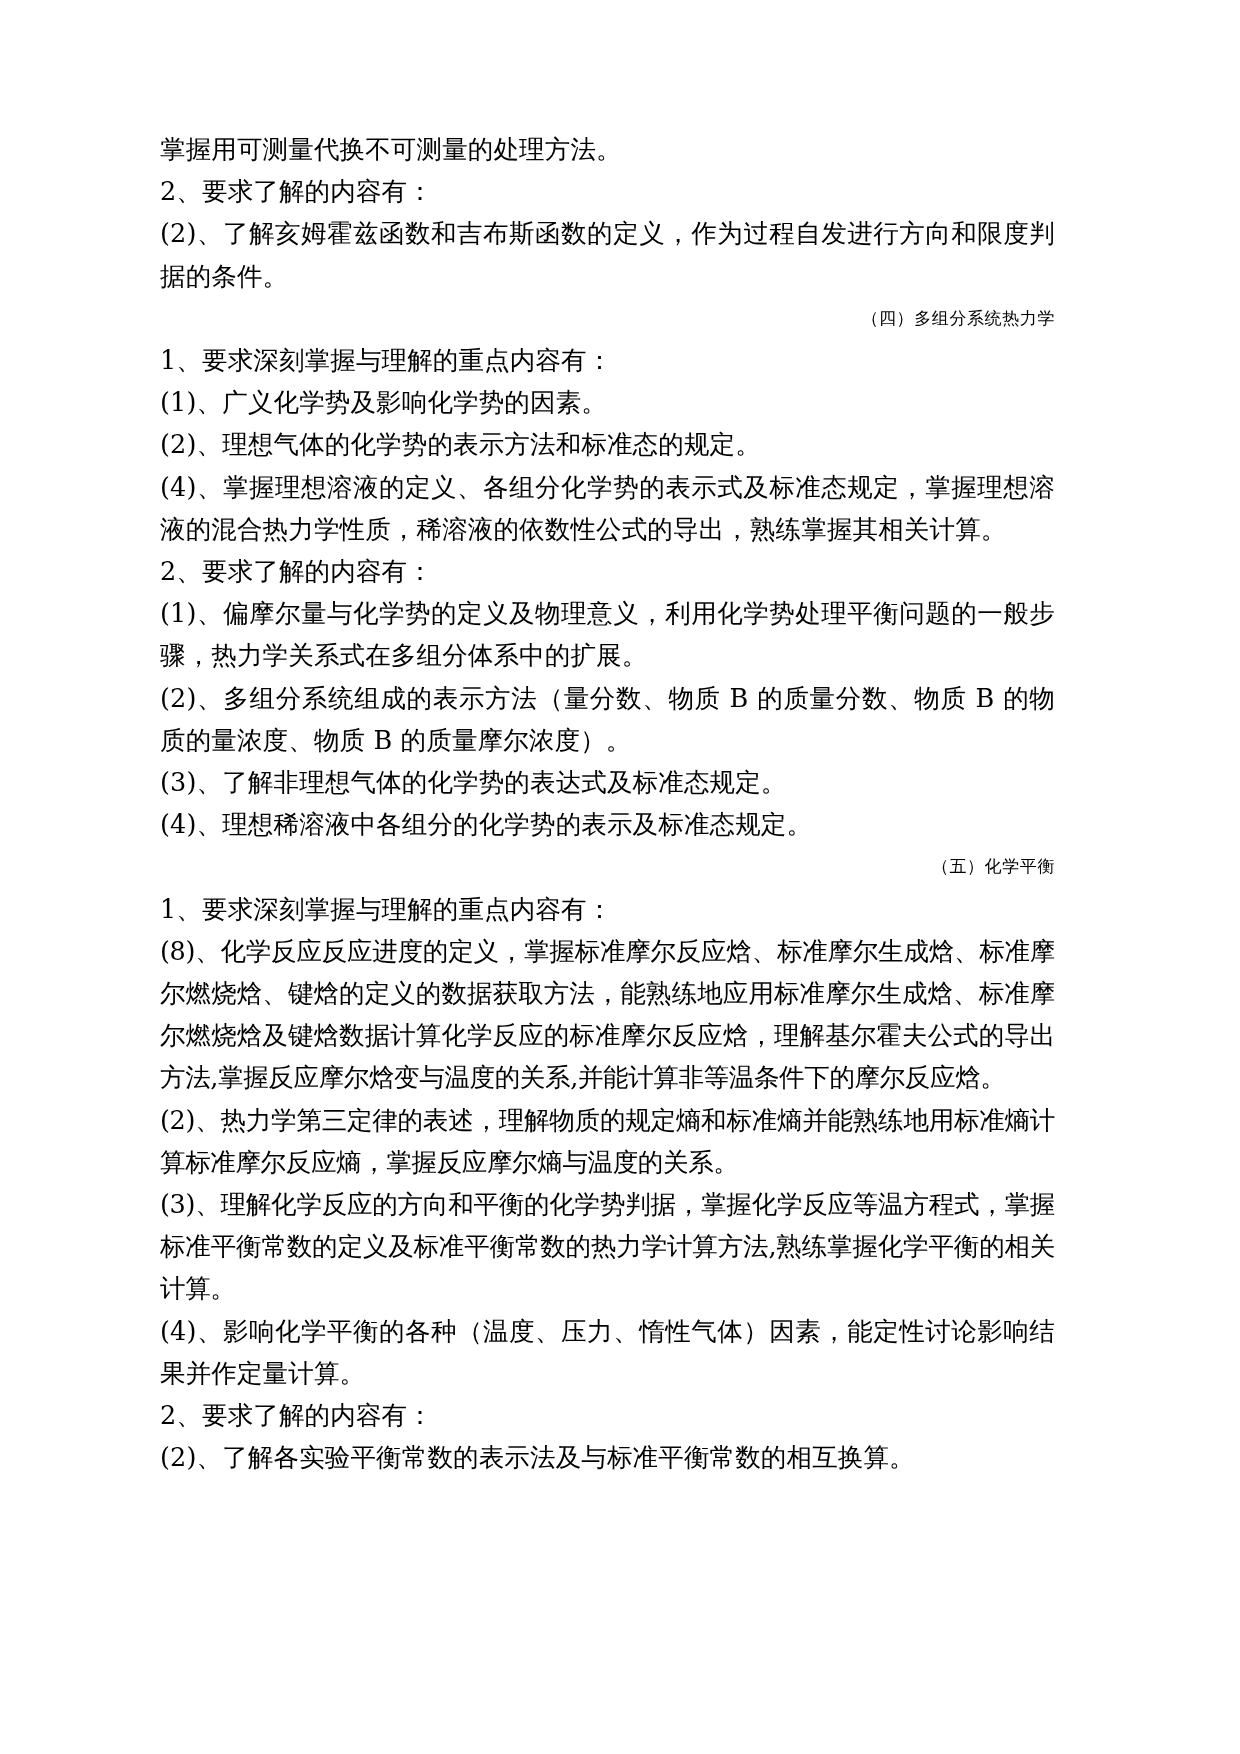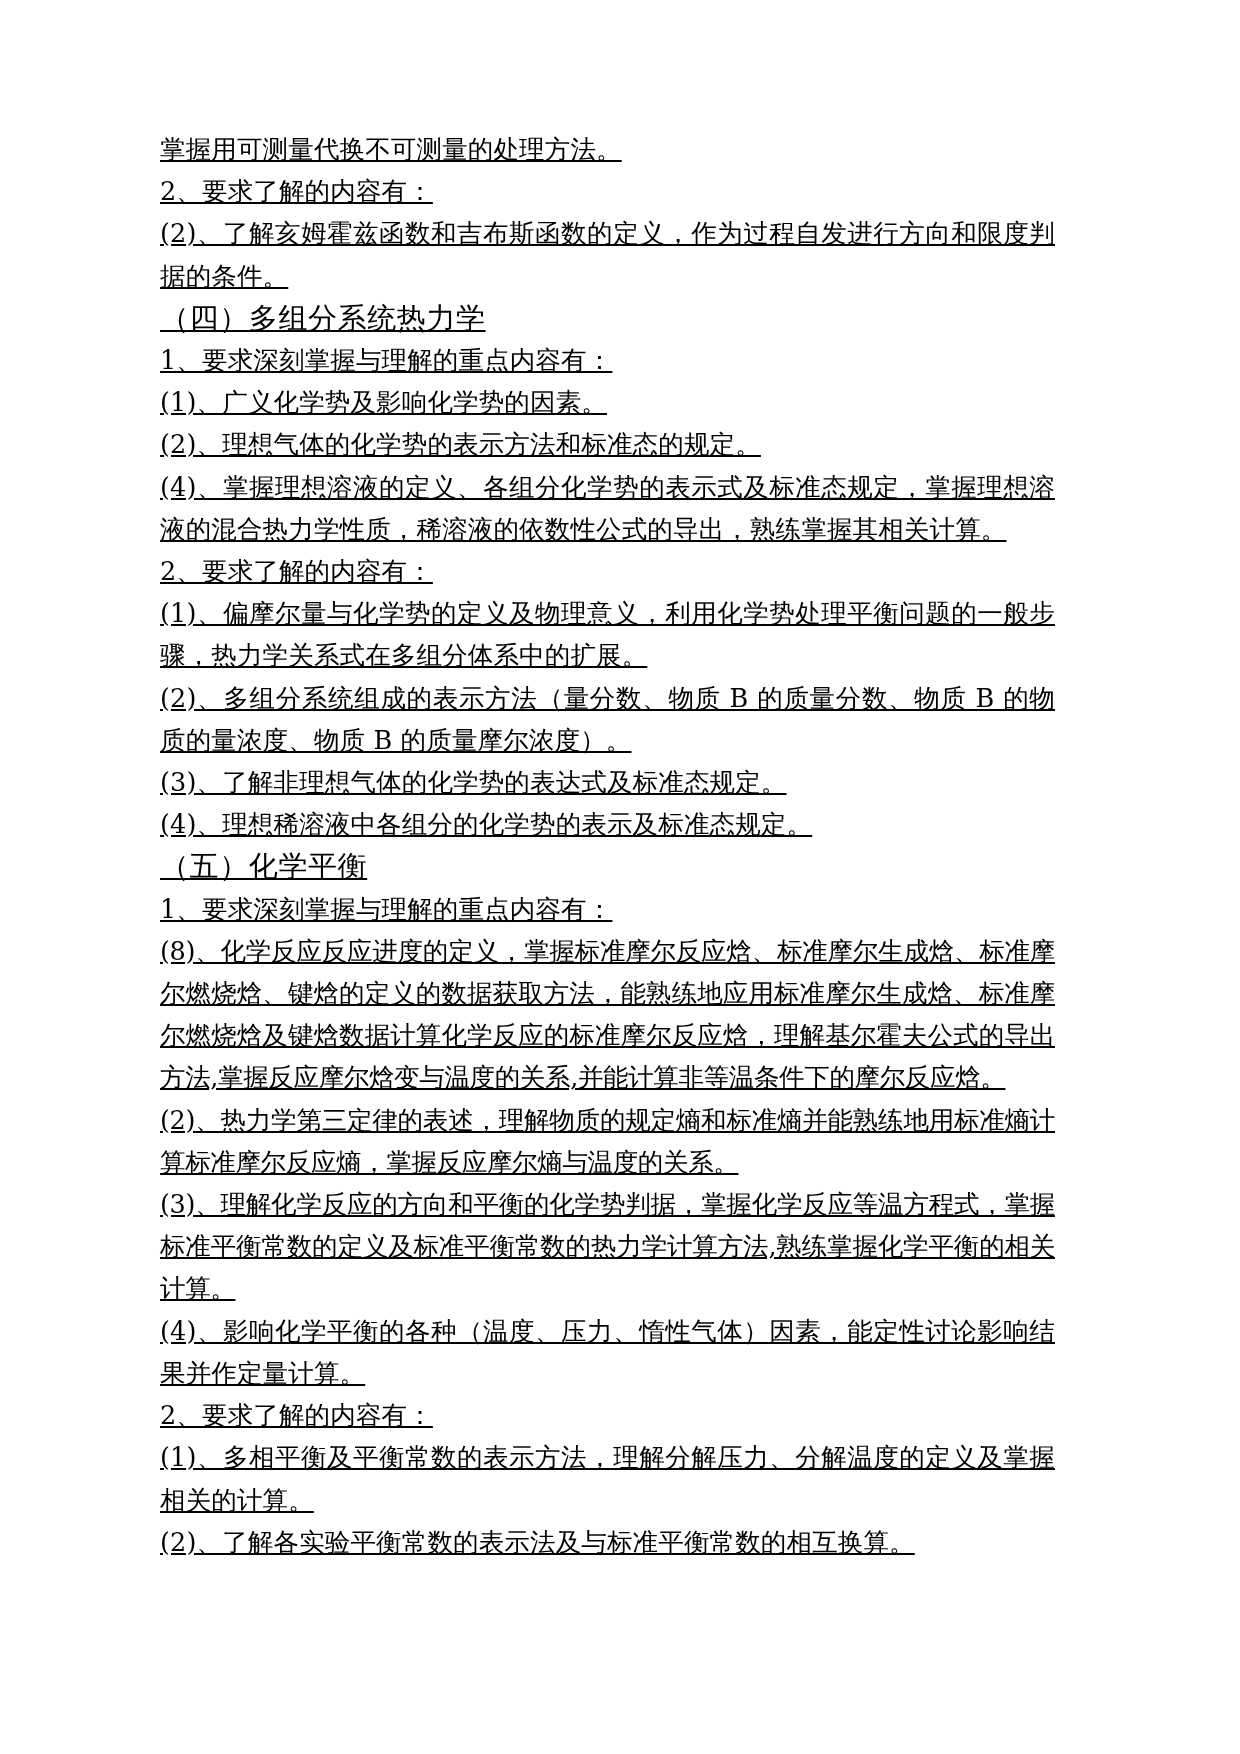--- a/index.html
+++ b/index.html
@@ -13,44 +13,43 @@
     font-family: "DejaVu Serif", "Liberation Serif", serif;
     color: #000000;
     -webkit-font-smoothing: none;
   }
   .page {
     position: relative;
     width: 1148px;
     height: 1754px;
     box-sizing: border-box;
     padding: 128px 185px 0 160px;
-    text-decoration: underline;
   }
   .doc-body {
     width: 895px;
   }
   
   p.para {
     margin: 0 0 0 0;
     font-size: 25.5px;
     line-height: 42.2px;
     text-align: justify;
     text-justify: inter-character;
     letter-spacing: 0.15px;
     word-break: break-all;
   }
   
   p.para.dense {
     letter-spacing: -0.35px;
   }
   p.heading {
     margin: 0;
-    font-size: 29px;
+    font-size: 17px;
     line-height: 42.2px;
-    text-align: left;
+    text-align: right;
     letter-spacing: 0.6px;
   }
 </style>
 </head>
 <body>
 
 <div class="page">
   <div class="doc-body">
 
     <p class="para">掌握用可测量代换不可测量的处理方法。</p>
@@ -70,17 +69,16 @@
     <p class="para">(4)、理想稀溶液中各组分的化学势的表示及标准态规定。</p>
 
     <p class="heading">（五）化学平衡</p>
 
     <p class="para">1、要求深刻掌握与理解的重点内容有：</p>
     <p class="para dense">(8)、化学反应反应进度的定义，掌握标准摩尔反应焓、标准摩尔生成焓、标准摩尔燃烧焓、键焓的定义的数据获取方法，能熟练地应用标准摩尔生成焓、标准摩尔燃烧焓及键焓数据计算化学反应的标准摩尔反应焓，理解基尔霍夫公式的导出方法,掌握反应摩尔焓变与温度的关系,并能计算非等温条件下的摩尔反应焓。</p>
     <p class="para dense">(2)、热力学第三定律的表述，理解物质的规定熵和标准熵并能熟练地用标准熵计算标准摩尔反应熵，掌握反应摩尔熵与温度的关系。</p>
     <p class="para dense">(3)、理解化学反应的方向和平衡的化学势判据，掌握化学反应等温方程式，掌握标准平衡常数的定义及标准平衡常数的热力学计算方法,熟练掌握化学平衡的相关计算。</p>
     <p class="para">(4)、影响化学平衡的各种（温度、压力、惰性气体）因素，能定性讨论影响结果并作定量计算。</p>
     <p class="para">2、要求了解的内容有：</p>
-    <p class="para">(1)、多相平衡及平衡常数的表示方法，理解分解压力、分解温度的定义及掌握相关的计算。</p>
     <p class="para">(2)、了解各实验平衡常数的表示法及与标准平衡常数的相互换算。</p>
 
   </div>
 </div>
 
 </body></html>

